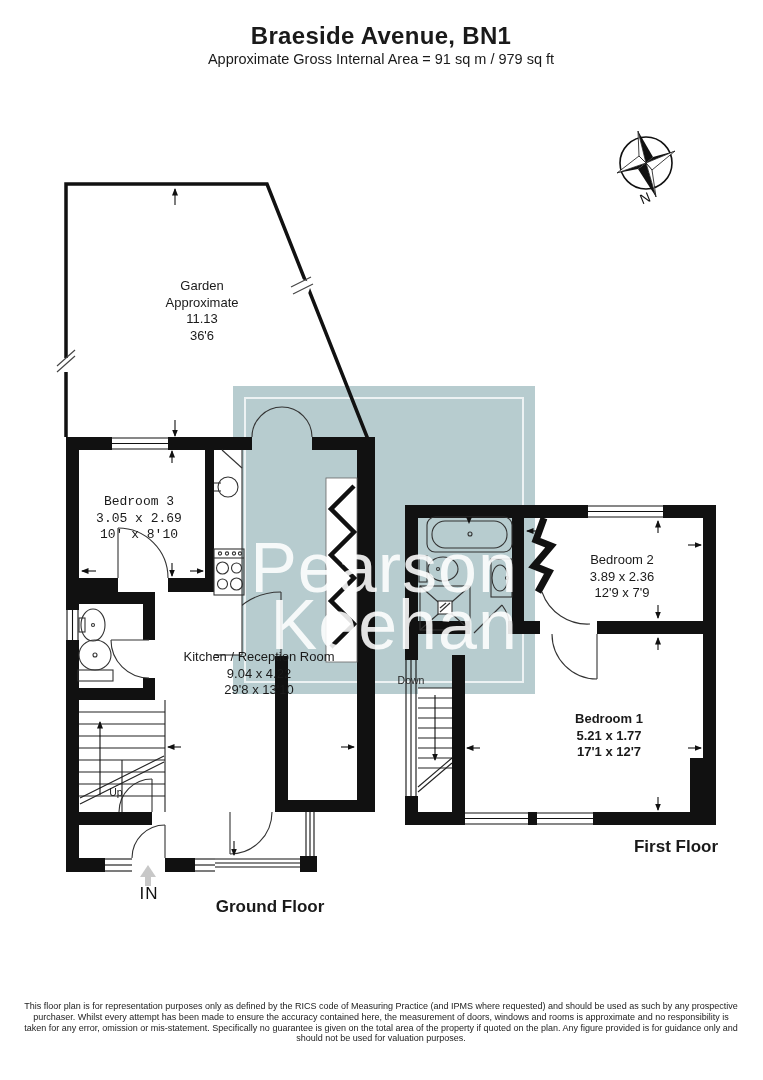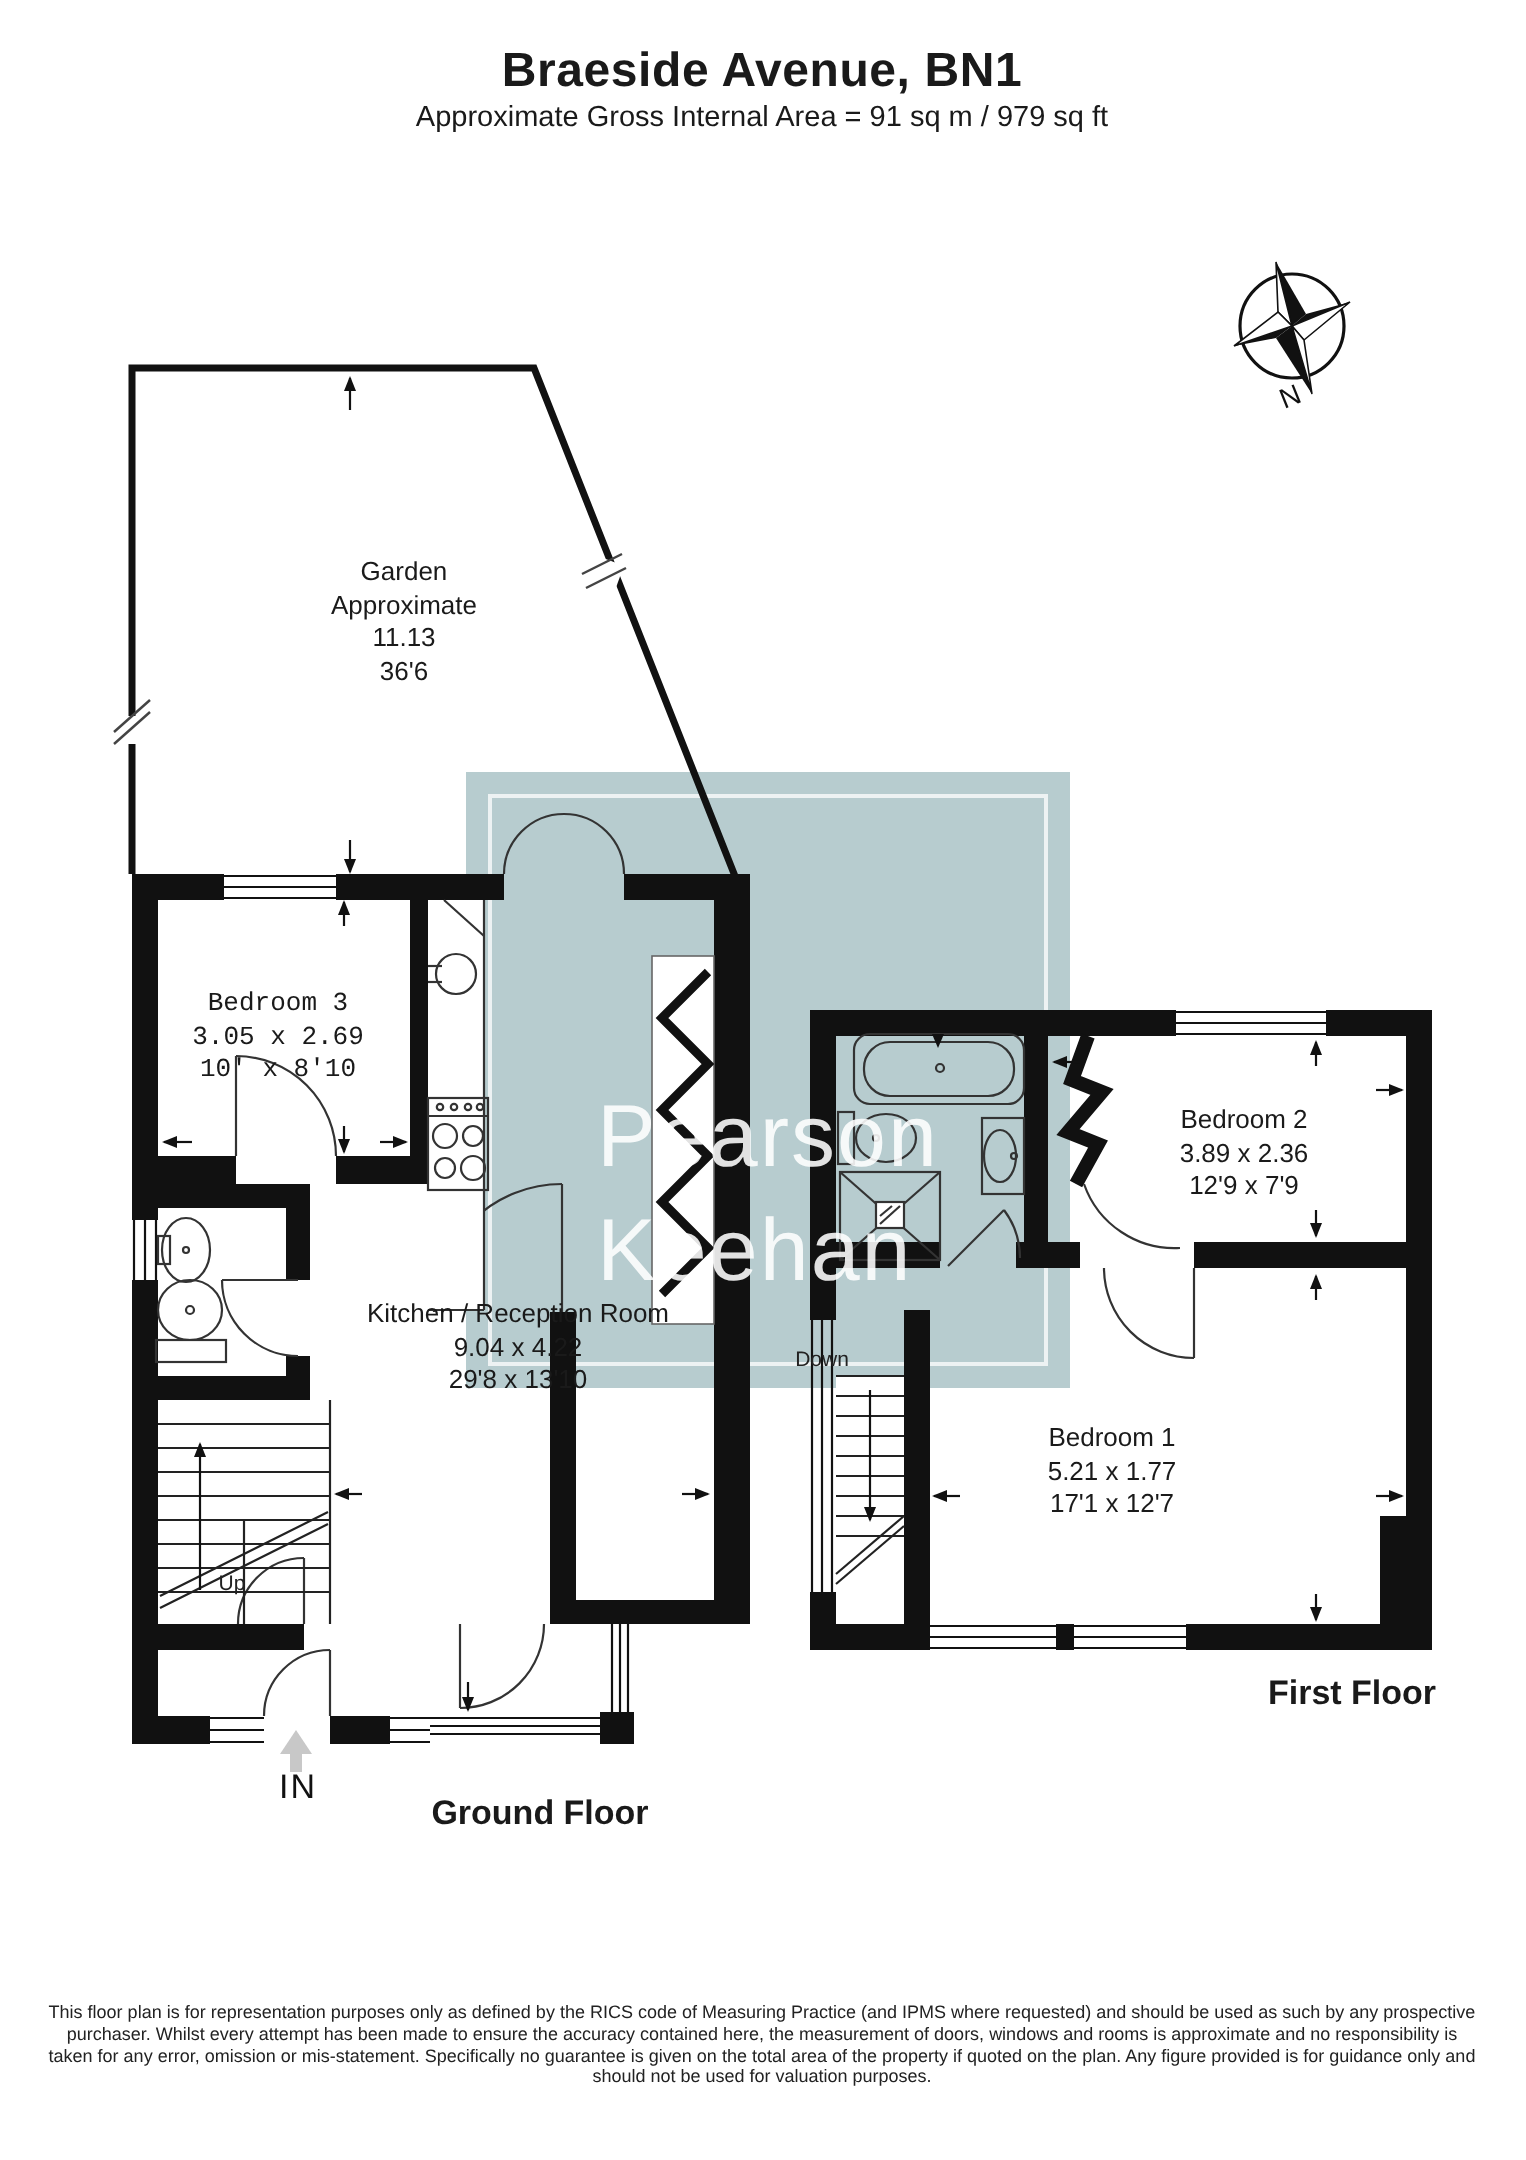--- a/index.html
+++ b/index.html
@@ -9,22 +9,22 @@
   }
   .abs{position:absolute;}
   .ctr{transform:translateX(-50%);text-align:center;white-space:nowrap;}
   .title{font-size:24px;font-weight:bold;letter-spacing:.3px;}
   .subtitle{font-size:14.5px;}
   .room-label{font-size:13px;line-height:16.5px;}
   .floor-label{font-size:17px;font-weight:bold;}
   .small-label{font-size:10.5px;color:#222;}
   .in-label{font-size:17px;letter-spacing:1px;color:#111;}
   .watermark-text{
-    font-size:44px;line-height:57px;color:rgba(255,255,255,0.88);
-    letter-spacing:1px;text-align:left;font-weight:400;
+    font-size:70px;line-height:57px;color:rgba(255,255,255,0.88);
+    letter-spacing:1px;text-align:right;font-weight:400;
   }
   .footer{
     font-size:9px;line-height:10.8px;color:#222;text-align:center;width:714px;
   }
   svg{position:absolute;left:0;top:0;}
   svg .wall{fill:#111;stroke:none;}
   svg .thin{stroke:#222;stroke-width:1.1;fill:none;}
   svg .win{stroke:#111;stroke-width:1.1;fill:none;}
   svg .door{stroke:#333;stroke-width:1.1;fill:none;}
   svg .fix{stroke:#333;stroke-width:1.1;fill:none;}
@@ -372,21 +372,21 @@
     <div>9.04 x 4.22</div>
     <div>29'8 x 13'10</div>
   </div>
 
   <div class="abs ctr room-label" style="left:622px;top:552px;">
     <div>Bedroom 2</div>
     <div>3.89 x 2.36</div>
     <div>12'9 x 7'9</div>
   </div>
 
-  <div class="abs ctr room-label" style="left:556px;top:711px;">
+  <div class="abs ctr room-label" style="left:609px;top:711px;font-weight:bold;">
     <div>Bedroom 1</div>
     <div>5.21 x 1.77</div>
     <div>17'1 x 12'7</div>
   </div>
 
   <div class="abs ctr small-label" style="left:116px;top:786px;">Up</div>
   <div class="abs ctr small-label" style="left:411px;top:674px;">Down</div>
   <div class="abs ctr in-label" style="left:149px;top:884px;">IN</div>
 
   <div class="abs ctr floor-label" style="left:270px;top:881px;margin-top:16px;">Ground Floor</div>

